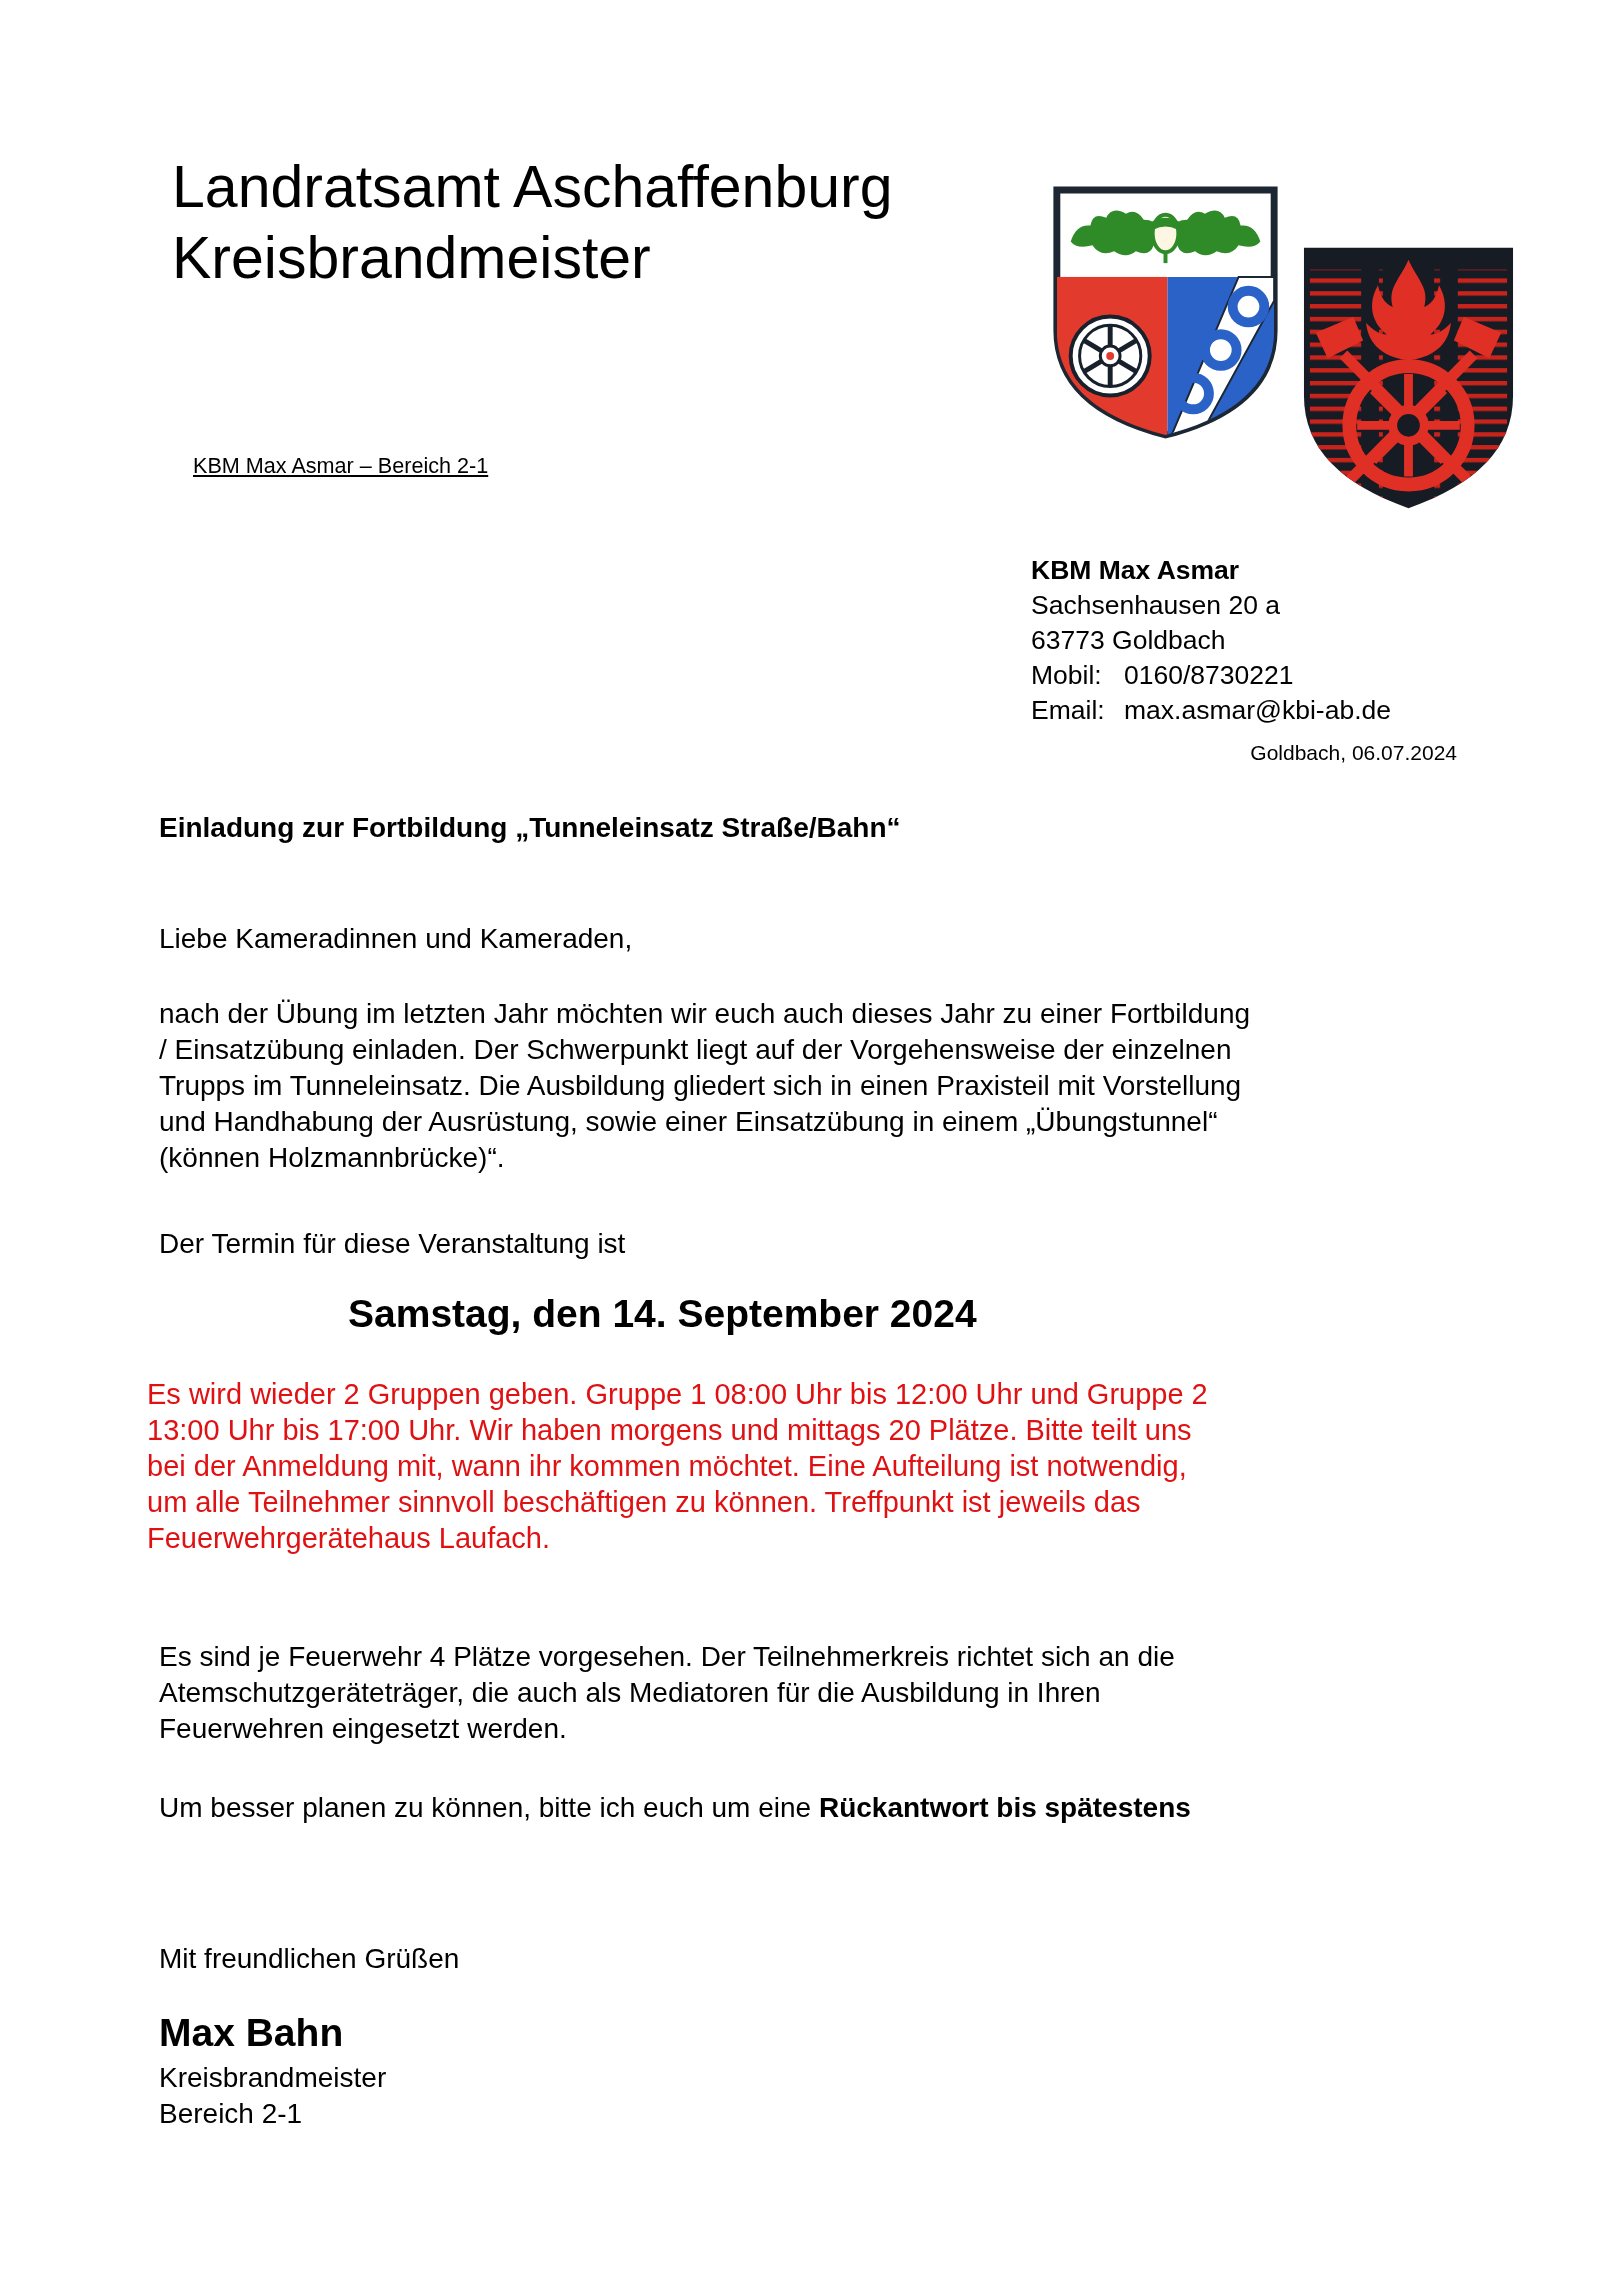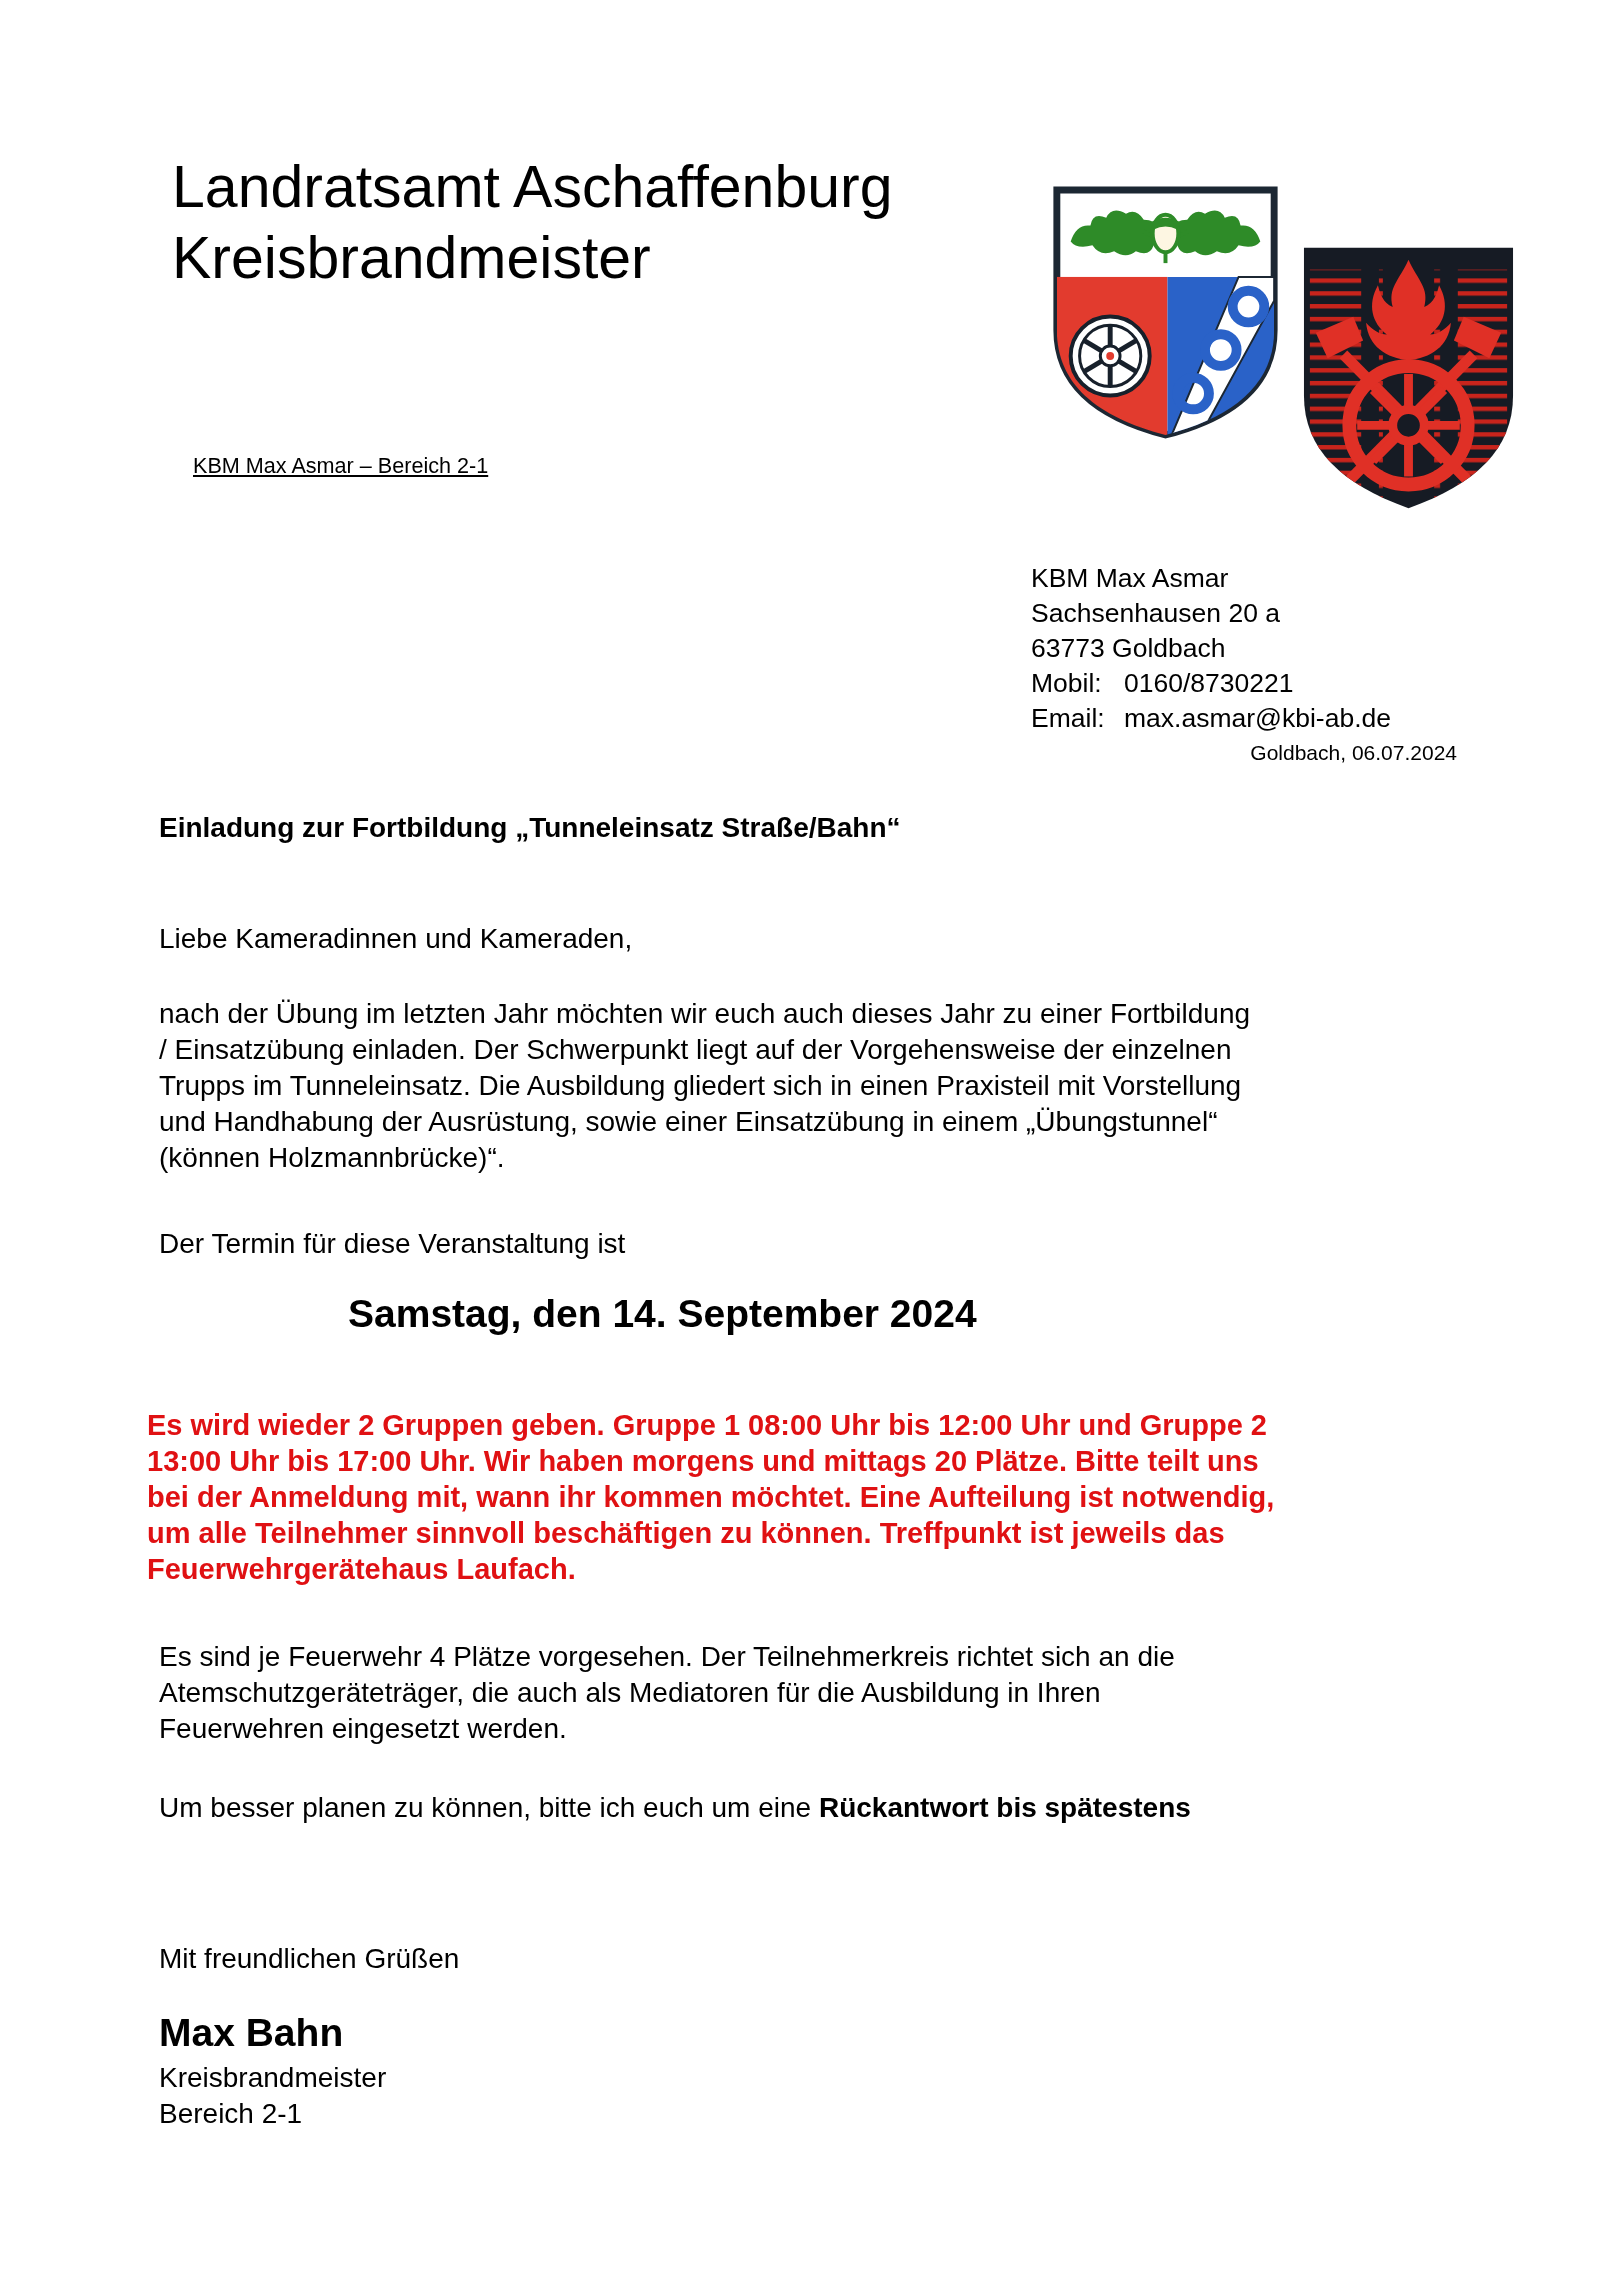--- a/index.html
+++ b/index.html
@@ -10,35 +10,35 @@
   .abs { position:absolute; }
 
   .title { left:172px; top:152px; font-size:59px; line-height:71px; font-weight:400; letter-spacing:0px; }
 
   .crest1 { left:1045px; top:180px; width:241px; height:265px; }
   .crest2 { left:1296px; top:236px; width:225px; height:284px; }
 
   .letterhead-line { left:193px; top:453px; font-size:21.6px; text-decoration:underline; }
 
   .contact { left:1031px; top:553px; font-size:26.5px; line-height:35px; }
-  .contact .bold { font-weight:normal;margin-top:8px; }
+  .contact .bold { font-weight:bold; }
   .contact .lbl { display:inline-block; width:93px; }
 
   .date-line { right:164px; top:741px; font-size:21px; text-align:left; }
 
   .subject { left:159px; top:812px; font-size:28px; font-weight:bold; }
 
   .body-text { font-size:28px; line-height:36px; }
   .greeting { left:159px; top:921px; }
   .para1 { left:159px; top:996px; }
   .termin { left:159px; top:1226px; }
 
   .event-date { left:348px; top:1292px; font-size:39px; font-weight:bold; }
 
-  .red-notice { left:147px; top:1376px; font-size:29px; font-weight:bold; line-height:36px; color:#e01113;margin-top:31px; }
+  .red-notice { left:147px; top:1376px; font-size:29px; font-weight:normal; line-height:36px; color:#e01113; }
 
   .para2 { left:159px; top:1639px; }
   .reply  { left:159px; top:1790px; }
   .reply .b { font-weight:bold;margin-top:11px; }
   .reply a.mail { color:#0f6ac1; text-decoration:underline; cursor:pointer; }
 
   .closing { left:159px; top:1941px; }
   .sig-name { left:159px; top:2009px; font-size:39px; font-weight:bold; line-height:47px; }
   .sig-roles { left:159px; top:2060px; font-size:28px; line-height:36px; }
 </style>

